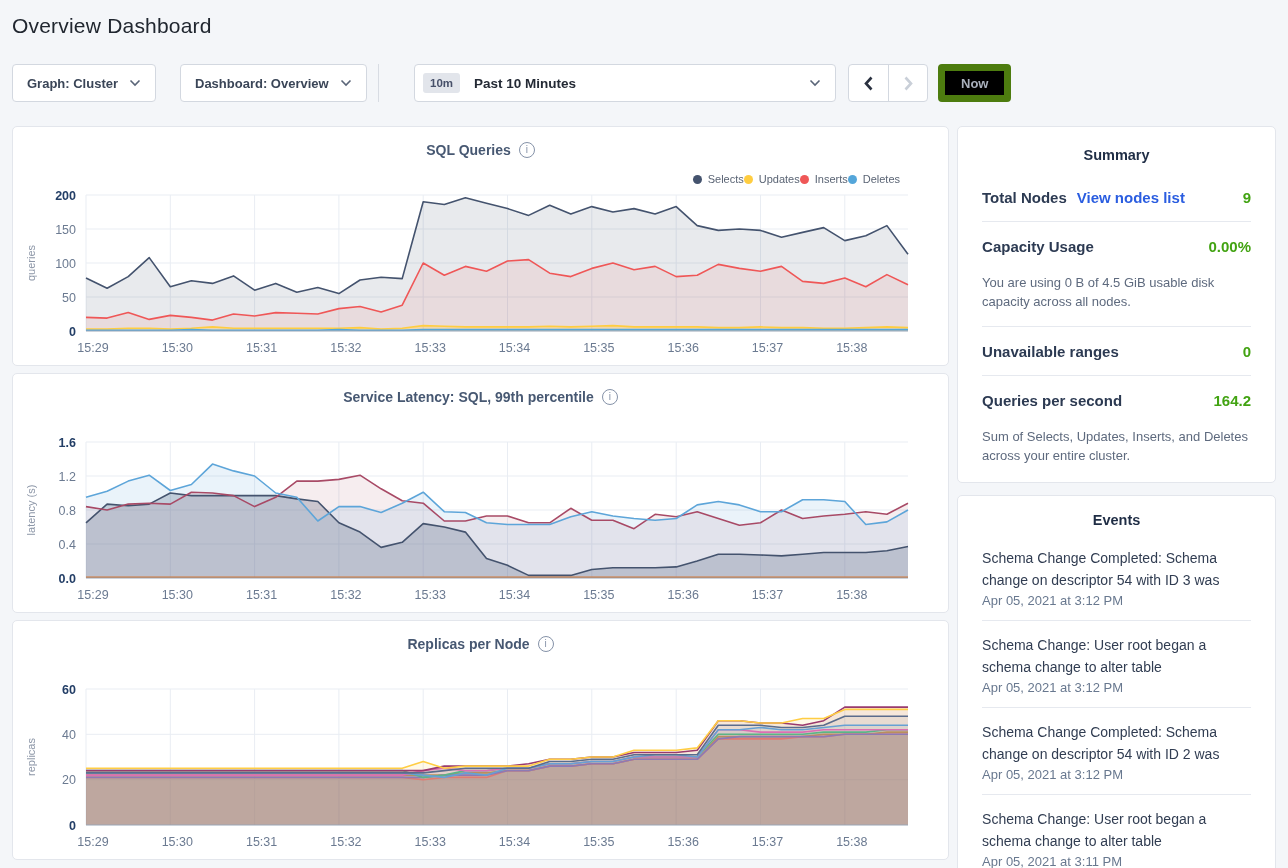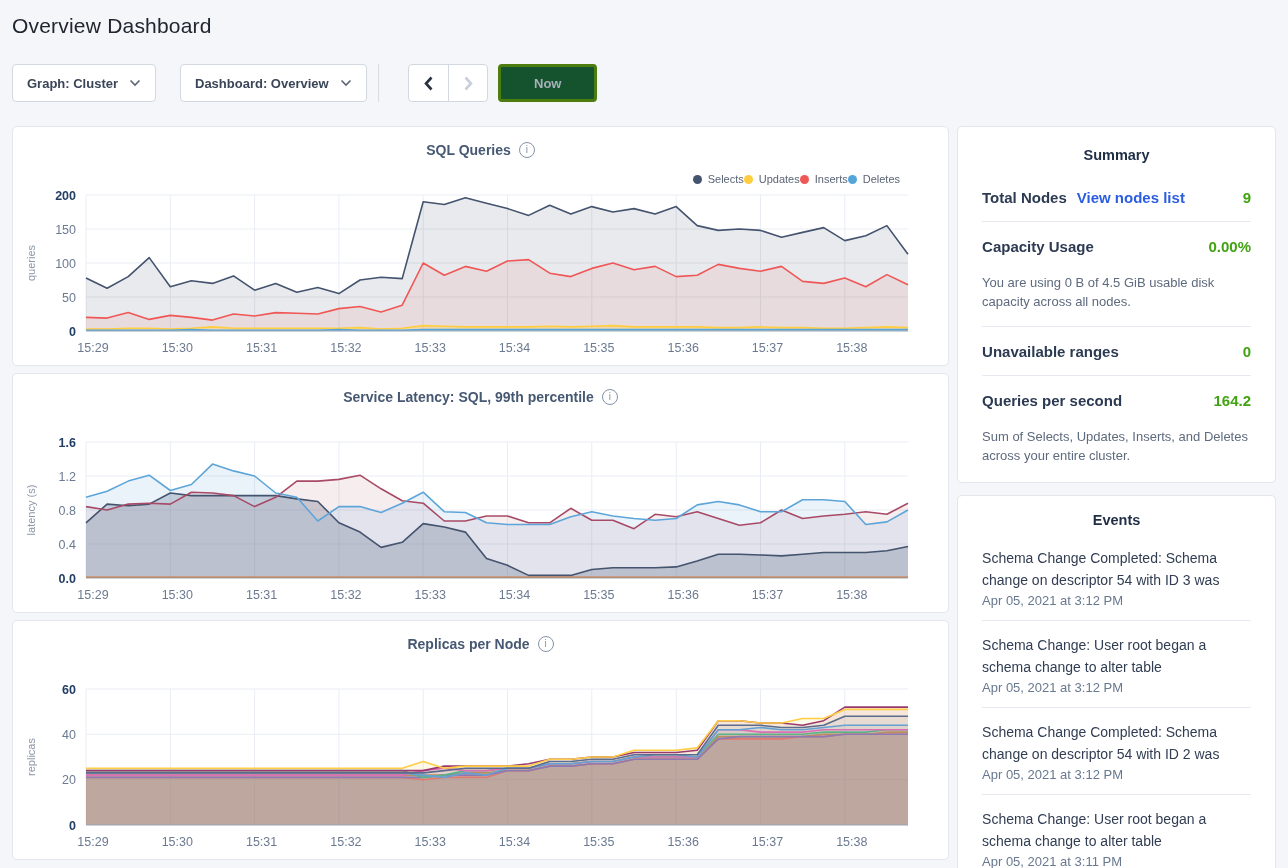--- a/index.html
+++ b/index.html
@@ -36,22 +36,22 @@
   .arrow-group {
     display:flex; margin-left:12px; background:#fff; border:1px solid #d3d8e0; border-radius:4px;
     height:38px; overflow:hidden;
   }
   .arrow-btn { width:39px; height:36px; display:flex; align-items:center; justify-content:center; cursor:pointer; }
   .arrow-btn + .arrow-btn { border-left:1px solid #d3d8e0; }
   .arrow-btn svg { width:9px; height:15px; }
   .arrow-prev polyline { fill:none; stroke:#2a3140; stroke-width:2.6; }
   .arrow-next polyline { fill:none; stroke:#c9cfd8; stroke-width:2.6; }
   .now-btn {
-    margin-left:10px; height:38px; padding:0 33px; border:3px solid #4d7c0f; border-radius:4px;
-    background:#14532d; color:#a9b0bc; font-size:13px; font-weight:700;
+    margin-left:10px; height:38px; padding:0 16px; border:7px solid #4d7c0f; border-radius:4px;
+    background:#000000; color:#a9b0bc; font-size:13px; font-weight:700;
     display:flex; align-items:center; cursor:default;
   }
 
   
   .main { display:flex; gap:8px; margin-top:24px; align-items:flex-start; }
   .left-col { width:946px; display:flex; flex-direction:column; gap:7px; }
   .right-col { width:322px; display:flex; flex-direction:column; gap:12px; }
 
   .panel { background:#fff; border:1px solid #e3e6ec; border-radius:5px; }
 
@@ -105,20 +105,27 @@
         <polyline points="1.5,1.5 6,6 10.5,1.5"></polyline>
       </svg>
   </div>
   <div class="dd dd-dashboard">
     <span style="flex:1">Dashboard: Overview</span>
     <svg class="chev" viewBox="0 0 12 8">
         <polyline points="1.5,1.5 6,6 10.5,1.5"></polyline>
       </svg>
   </div>
   <div class="vdivider"></div>
+  <div class="timesel">
+    <span class="time-badge">10m</span>
+    <span class="time-label">Past 10 Minutes</span>
+    <svg class="chev" viewBox="0 0 12 8">
+        <polyline points="1.5,1.5 6,6 10.5,1.5"></polyline>
+      </svg>
+  </div>
   <div class="arrow-group">
     <div class="arrow-btn">
       <svg class="arrow-prev" viewBox="0 0 9 15">
           <polyline points="7.5,1.5 2,7.5 7.5,13.5"></polyline>
         </svg>
     </div>
     <div class="arrow-btn">
       <svg class="arrow-next" viewBox="0 0 9 15">
           <polyline points="1.5,1.5 7,7.5 1.5,13.5"></polyline>
         </svg>

